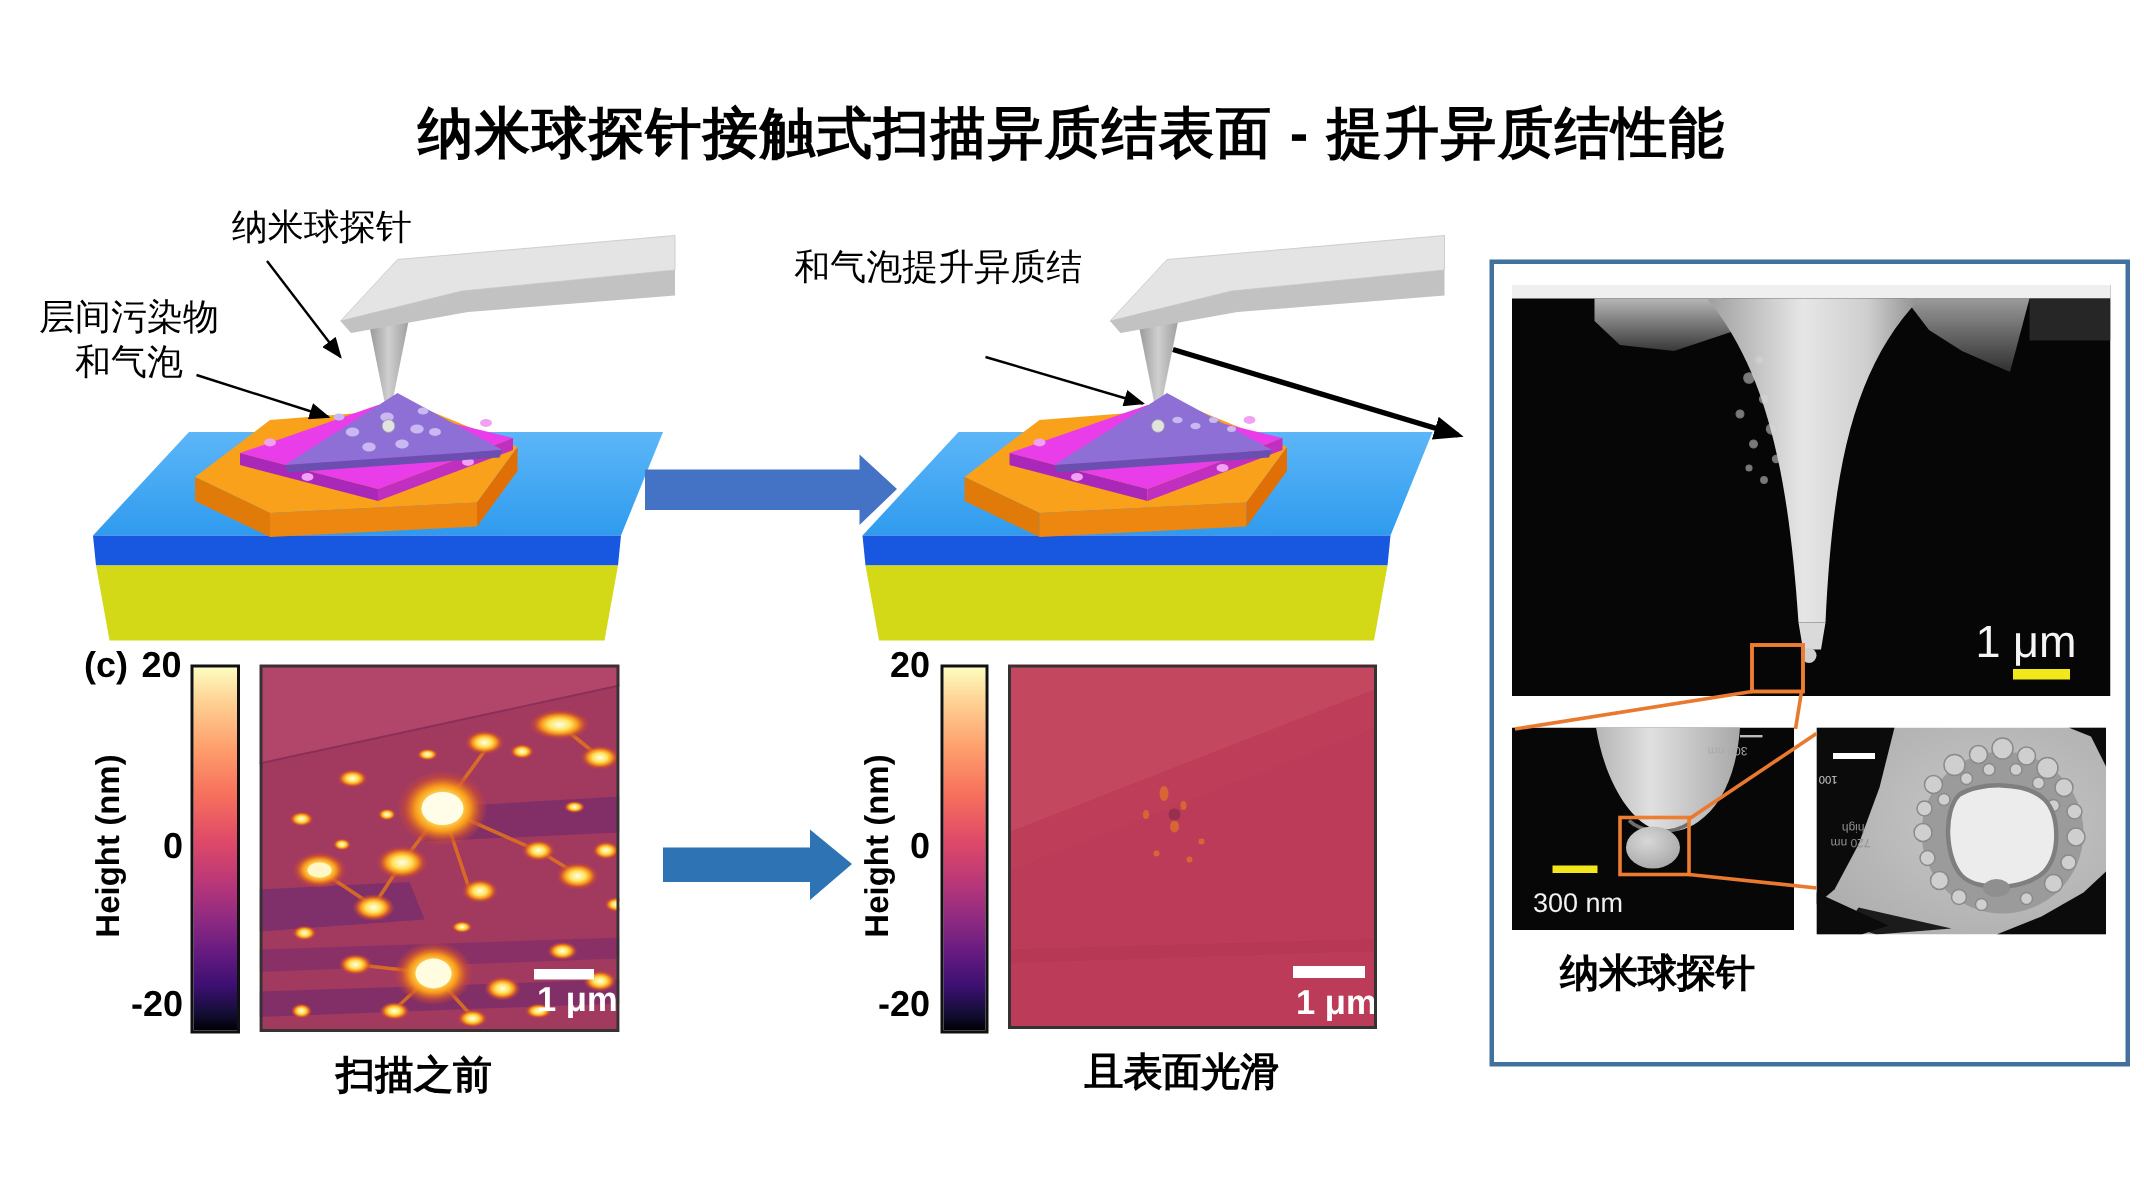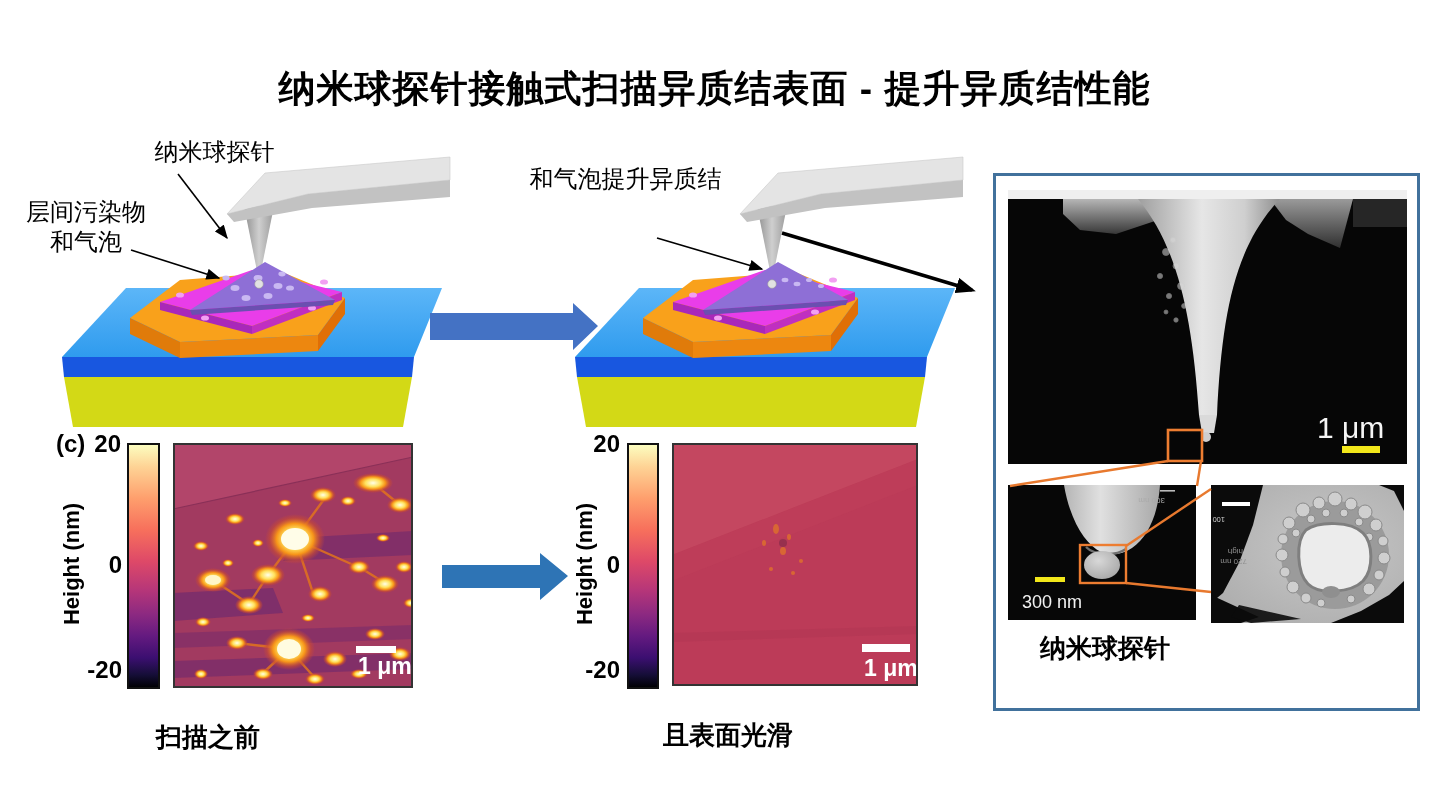--- a/index.html
+++ b/index.html
@@ -1,21 +1,21 @@
 <!DOCTYPE html>
 <html><head>
 <meta charset="utf-8">
 <style>
   html,body{margin:0;padding:0;background:#ffffff;}
   body{width:1429px;height:802px;position:relative;overflow:hidden;
        font-family:"Liberation Sans","DejaVu Sans",sans-serif;color:#000;}
   .abs{position:absolute;}
   .title{left:0;top:64px;width:1429px;text-align:center;font-size:37px;font-weight:700;letter-spacing:1px;}
   .ill-label{font-size:24px;line-height:30px;text-align:center;font-weight:500;}
-  .cap{font-size:26px;font-weight:700;margin-top:21px;}
+  .cap{font-size:26px;font-weight:700;text-align:center;}
   .pcap{font-size:26px;font-weight:600;text-align:center;line-height:34px;}
   .ticklab{font-size:24px;font-weight:700;text-align:right;}
   .axislab{font-size:22px;font-weight:700;white-space:nowrap;}
   .cbar{width:29px;height:242px;border:2px solid #111;
         background:linear-gradient(to bottom,#FCFDBF 0%,#FED395 9%,#FE9F6D 22%,#F7705C 35%,
         #DE4968 48%,#B63679 60%,#8C2981 70%,#641A80 79%,#3B0F70 88%,#150E37 95%,#000004 100%);}
   .panel{border:3px solid #41719C;background:#fff;}
   svg{display:block;}
   .noptr{pointer-events:none;}
 </style>

